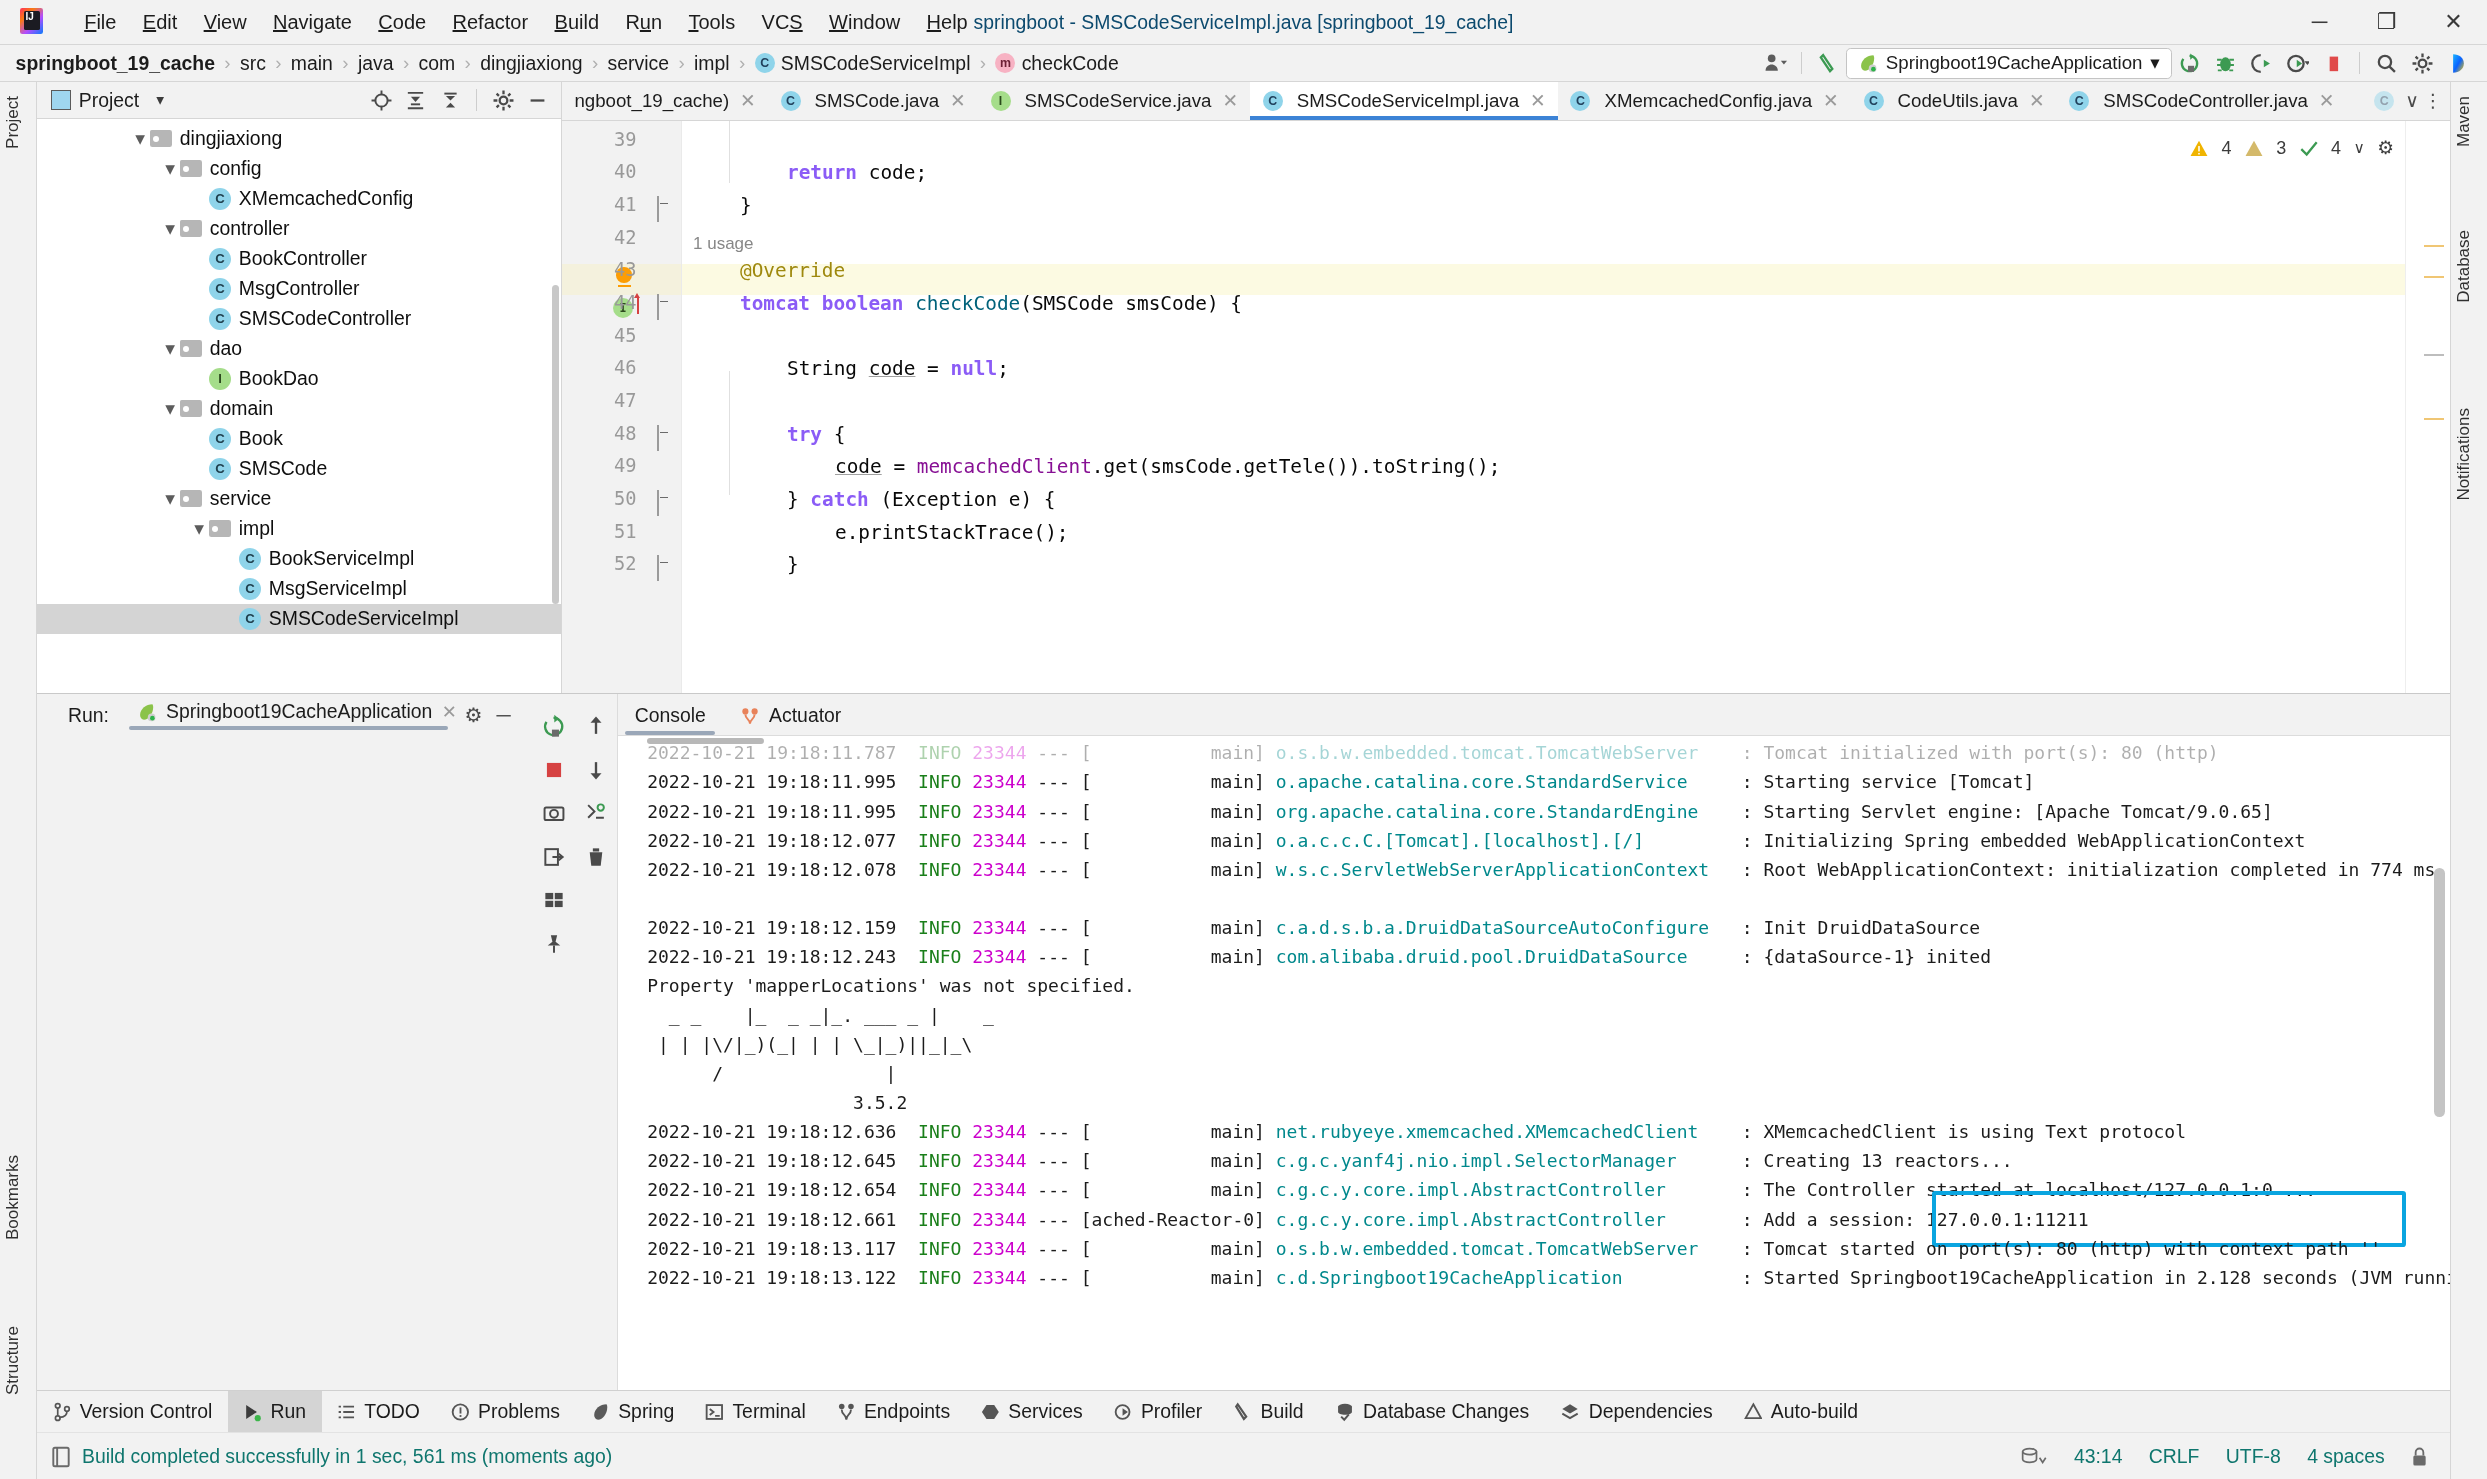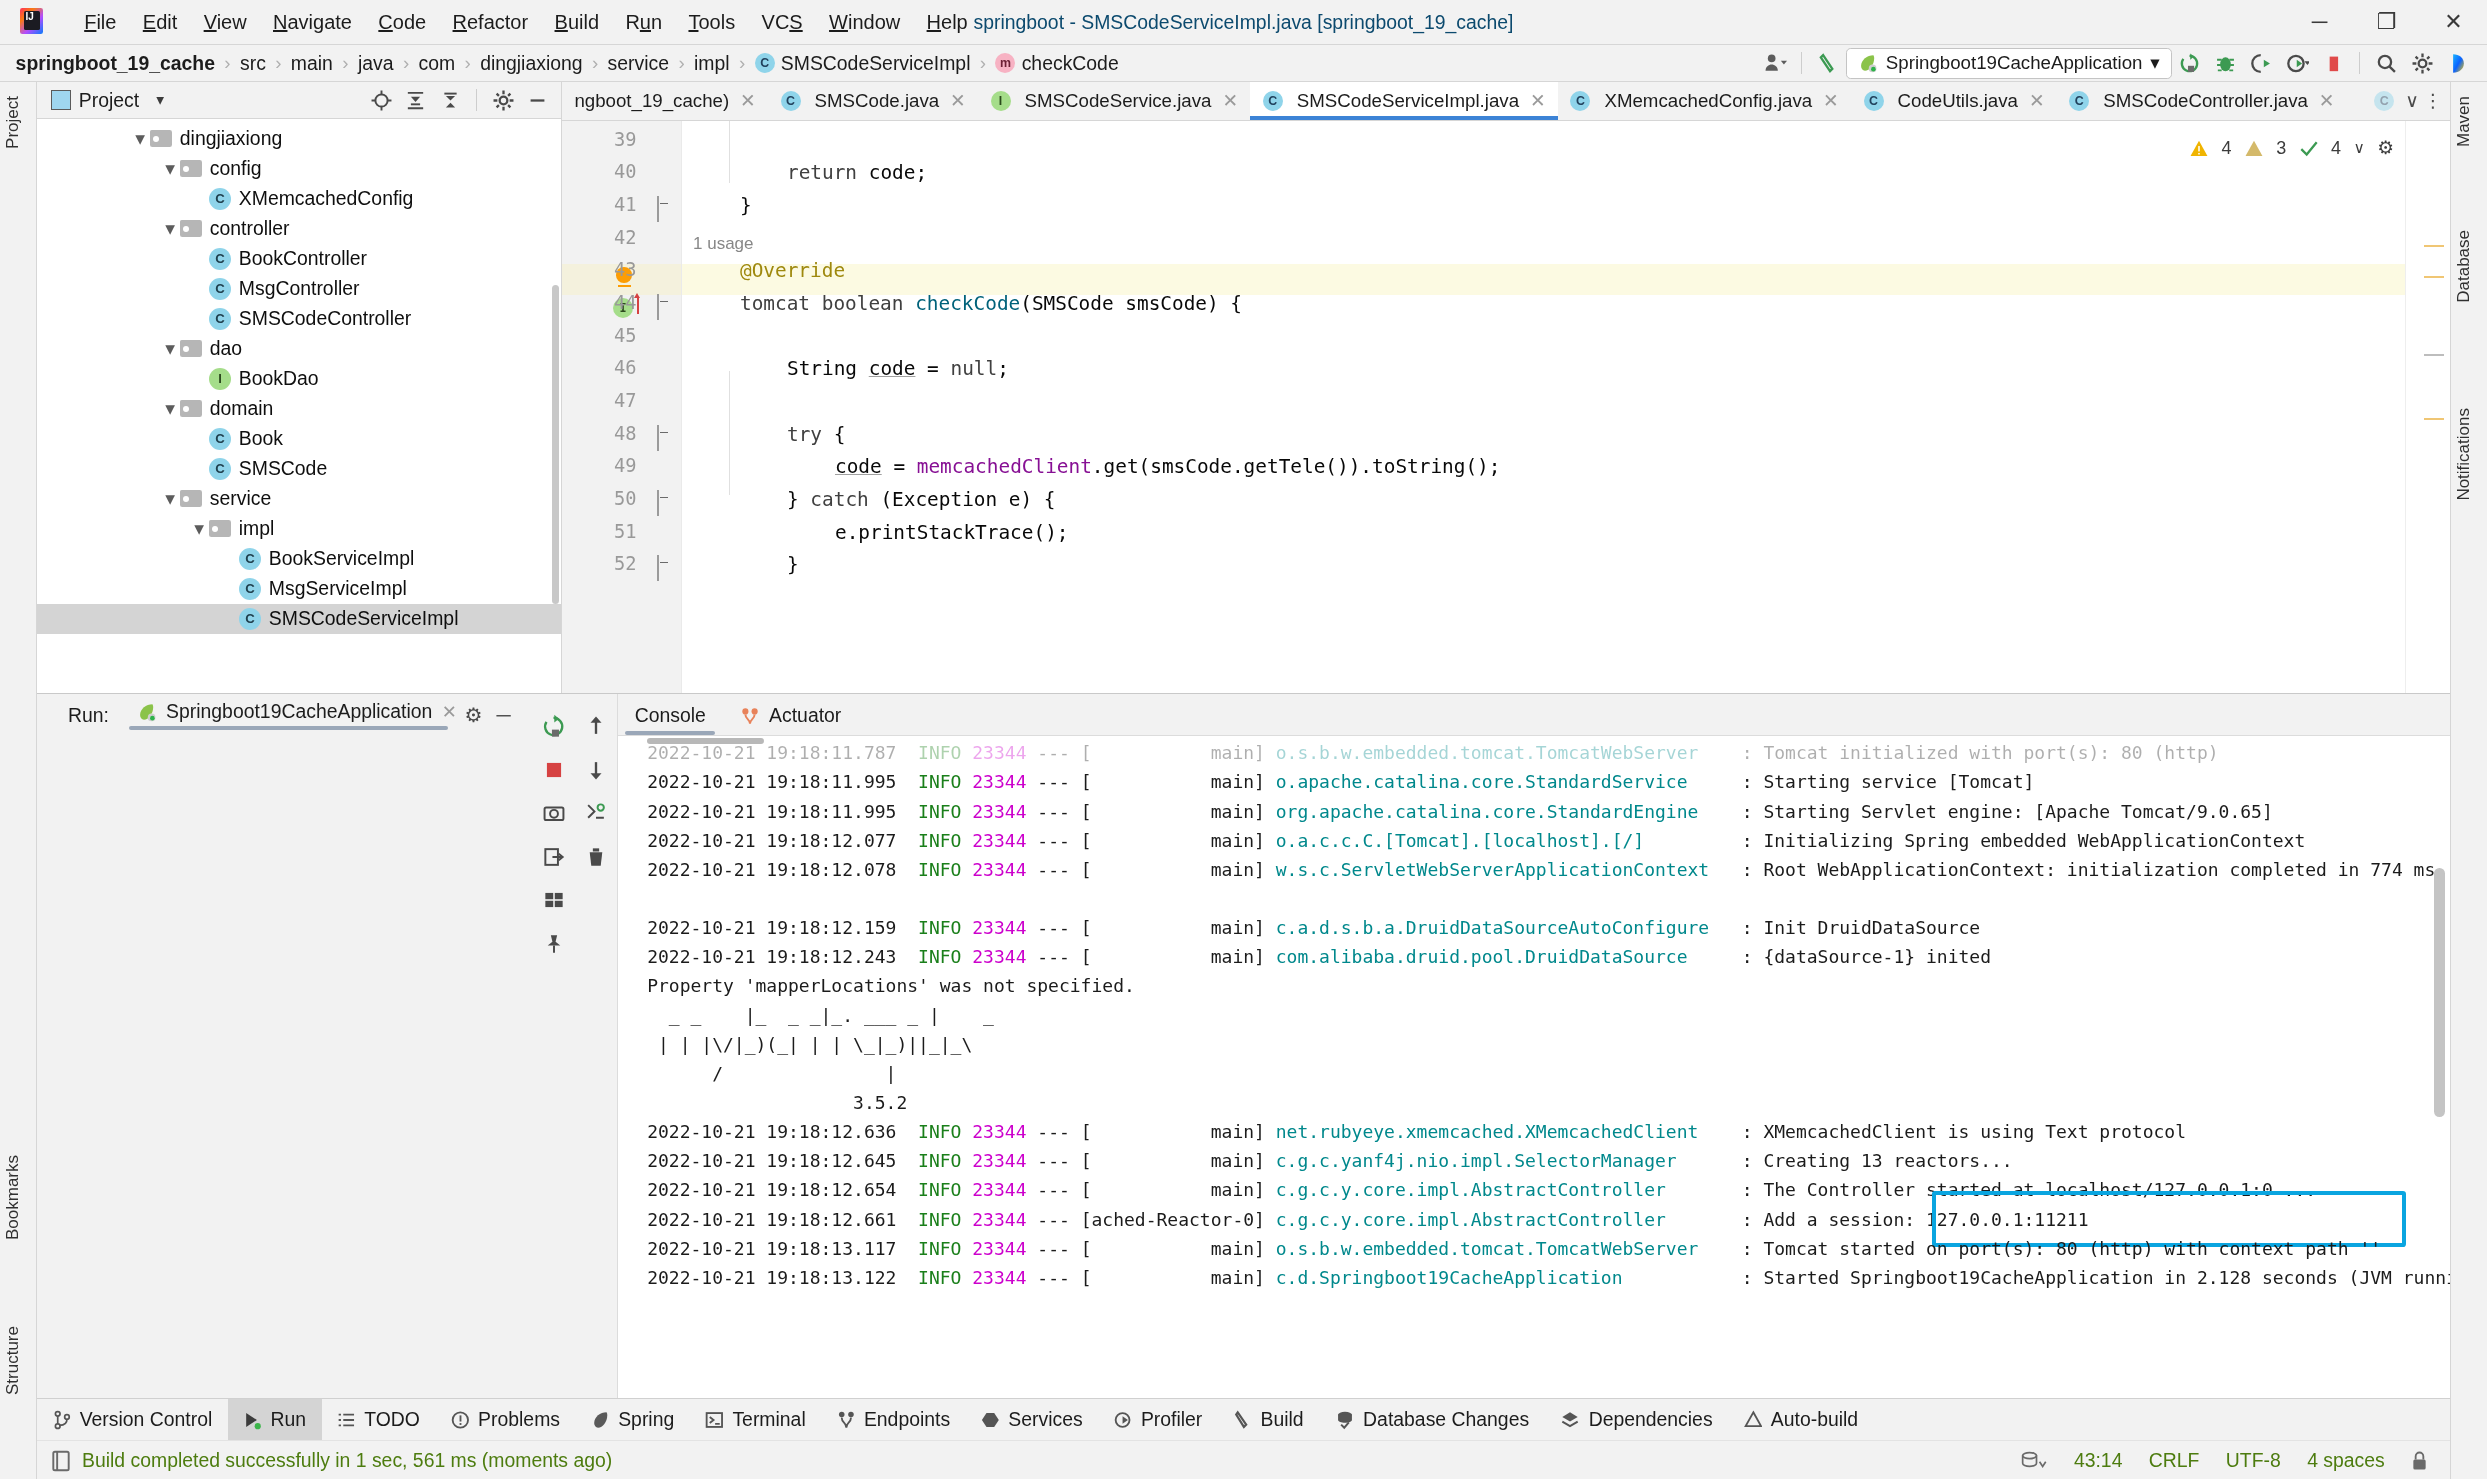--- a/index.html
+++ b/index.html
@@ -102,21 +102,21 @@
 
   .code-area { flex:1; display:flex; position:relative; min-height:0; overflow:hidden;
                font-family:"DejaVu Sans Mono", monospace; }
   .gutter { width:87px; background:#f2f2f2; flex:none; position:relative; }
   .fold-col { width:33px; background:#f2f2f2; flex:none; position:relative; border-right:0.8px solid #eaeaea; }
   .code-lines { flex:1; position:relative; overflow:hidden; background:#fff; }
   .ln { position:absolute; right:12.4px; font-size:18.7px; color:#999; font-family:"DejaVu Sans Mono", monospace; }
   .cline { position:absolute; left:0; font-size:19.4px; white-space:pre; font-family:"DejaVu Sans Mono", monospace; color:#080808; }
   .hl-row { position:absolute; left:0; right:0; height:31px; background:#fcfae2; }
   .hl-row.gut { background:#f4f1dd; }
-  .kw { color:#404040; font-weight:normal;margin-top:16px; }
+  .kw { color:#8b5cf6; font-weight:bold;margin-top:16px; }
   .anno { color:#9e880d; }
   .fld { color:#871094; }
   .mth { color:#00627a; }
   .und { text-decoration: underline; text-decoration-color:#a0a0a0; }
   .usage { position:absolute; font-size:17px; color:#878787; font-family:"Liberation Sans", sans-serif; }
   .bulb { position:absolute; width:17px; height:20px; }
   .bulb .b { width:15.5px; height:15.5px; border-radius:50%; background:#fc9d04; }
   .bulb .s { width:12.4px; height:2.3px; background:#fc9d04; margin:2.3px auto 0; }
   .gmark { position:absolute; width:20px; height:20px; border-radius:50%; background:#a5dd8a;
            color:#2d4a1f; font-size:11.7px; font-weight:bold; display:flex; align-items:center; justify-content:center; }
@@ -164,22 +164,22 @@
   .console-scroll { position:absolute; right:4.7px; width:11px; background:#c4c4c4; border-radius:5.4px; }
   .cscroll-top { position:absolute; left:29.5px; top:1.6px; width:117px; height:6.2px; background:#b8b8b8; border-radius:3.1px; }
 
   
   .sticker { position:absolute; right:20px; bottom:12.4px; width:179px; height:148px; pointer-events:none; }
 
   
   .toolbar-strip { height:42px; background:#f2f2f2; display:flex; align-items:center; border-top:0.8px solid #d0d0d0; flex:none; }
   .tstrip-item { display:flex; align-items:center; gap:8.5px; padding:0 15.5px; height:42px; font-size:19.4px; color:#1c1c1c; }
   .tstrip-item.active { background:#d4d4d4; }
-  .statusbar { height:40px; background:#f2f2f2; display:flex; align-items:center; padding:16px 14px; font-size:19.4px;
-               color:#4d7c0f; flex:none; border-top:0.8px solid #e3e3e3; }
+  .statusbar { height:48px; background:#f2f2f2; display:flex; align-items:center; padding:16px 14px; font-size:19.4px;
+               color:#0f766e; flex:none; border-top:0.8px solid #e3e3e3; }
   .sb-right { margin-left:auto; display:flex; align-items:center; gap:26.4px; padding-right:7.8px; }
 
   .ic { display:inline-flex; align-items:center; justify-content:center; }
   svg { display:block; }
 </style>
 </head>
 <body>
 
 <div class="ide">
 

